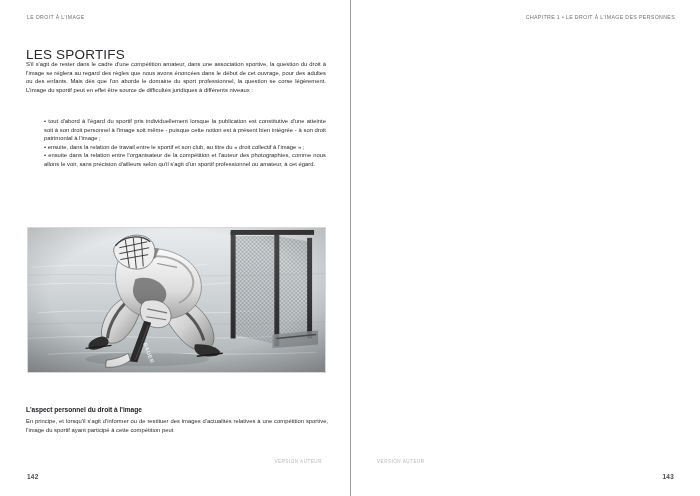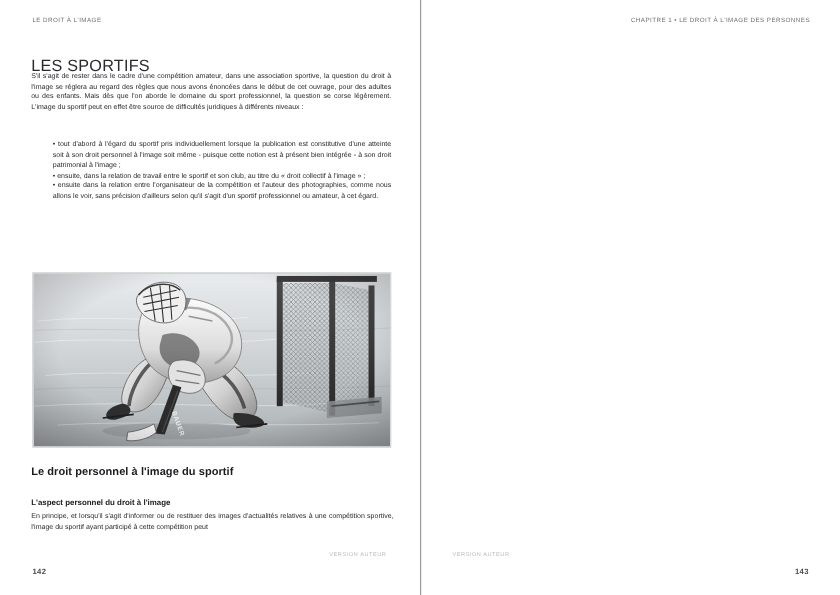--- a/index.html
+++ b/index.html
@@ -291,21 +291,20 @@
 
             <text x="116" y="117" transform="rotate(70 116 117)" font-family="Liberation Sans, sans-serif" font-size="5.4" font-weight="bold" letter-spacing="0.6" fill="#ececec">BAUER</text>
           </g>
         </g>
 
         <rect x="0" y="0" width="299" height="146" fill="url(#vig)"></rect>
       </svg>
     </div>
 
     <div class="left-sec">
-      <h2 class="sec-h2">Le droit personnel à l'image du sportif</h2>
       <h3 class="sec-h3">L'aspect personnel du droit à l'image</h3>
       <p class="body-text">En principe, et lorsqu'il s'agit d'informer ou de restituer des images d'actualités relatives à une compétition sportive, l'image du sportif ayant participé à cette compétition peut</p>
     </div>
 
     <div class="watermark wm-left">VERSION AUTEUR</div>
 
     <div class="folio left">142</div>
   </div>
 
   <div class="gutter"></div>

